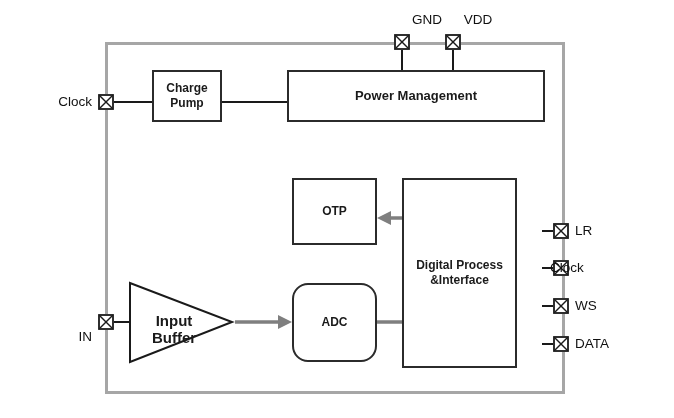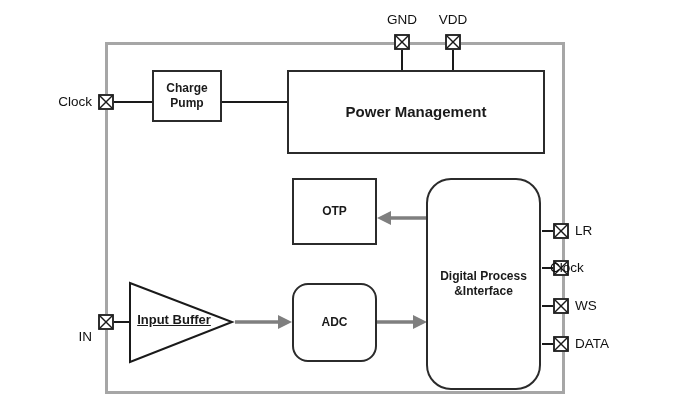--- a/index.html
+++ b/index.html
@@ -38,47 +38,46 @@
     align-items: center;
     justify-content: center;
     text-align: center;
     font-weight: bold;
     font-size: 12px;
     color: #1a1a1a;
     white-space: pre-line;
     line-height: 1.25;
   }
   #charge-pump   { left: 152px; top: 70px;  width: 70px;  height: 52px; }
-  #power-mgmt    { left: 287px; top: 70px;  width: 258px; height: 84px; font-size: 15px; }
+  #power-mgmt    { left: 287px; top: 70px;  width: 258px; height: 52px; font-size: 13px; }
   #otp           { left: 292px; top: 178px; width: 85px;  height: 67px; }
   #adc           { left: 292px; top: 283px; width: 85px;  height: 79px; border-radius: 16px; }
-  #digital       { left: 426px; top: 178px; width: 115px; height: 212px; border-radius: 25px; }
+  #digital       { left: 402px; top: 178px; width: 115px; height: 190px; }
   .buffer-label {
     position: absolute;
     left: 133px; top: 312px;
     width: 82px;
     text-align: center;
     font-weight: bold;
-    font-size: 13px;
+    font-size: 15px;
     color: #1a1a1a;
-    text-decoration: underline;
   }
   .pin {
     position: absolute;
     width: 16px; height: 16px;
     background: #ffffff;
   }
   .pin svg { display: block; }
   .pin-label {
     position: absolute;
     font-size: 13.5px;
     color: #111111;
     line-height: 16px;
   }
-  .lbl-center { text-align: center; }
+  .lbl-center { text-align: center; margin-left: 25px; }
   .lbl-right  { text-align: right; }
 </style>
 </head>
 <body>
 
 <div class="canvas">
 
   <div class="chip-outline"></div>
 
   <svg class="wires" viewBox="0 0 674 418" xmlns="http://www.w3.org/2000/svg">

